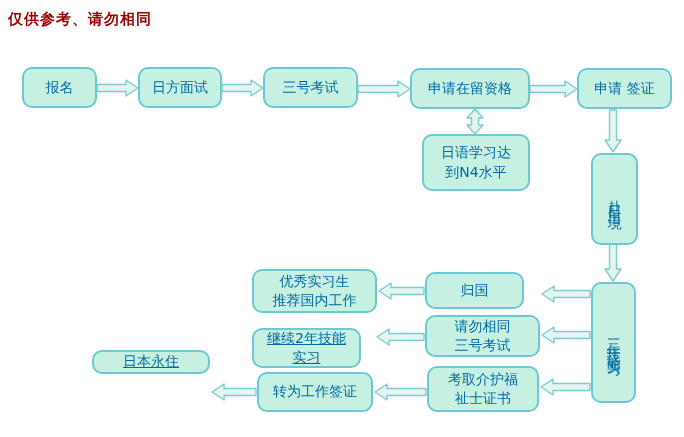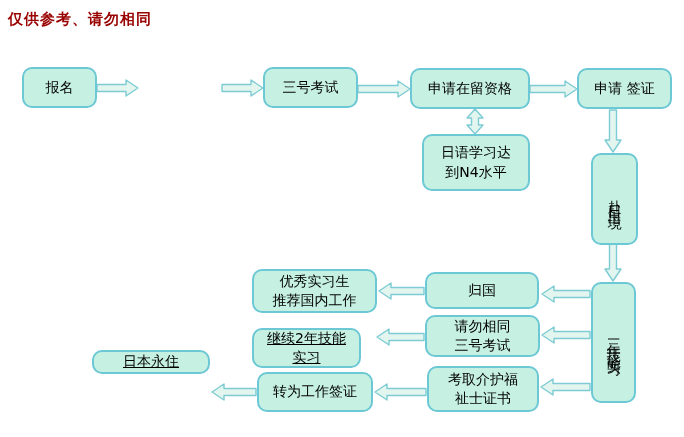--- a/index.html
+++ b/index.html
@@ -11,21 +11,21 @@
     position:absolute;left:8px;top:10px;
     font-size:15px;font-weight:bold;color:var(--title-color,#990000);
     letter-spacing:1px;
   }
   .node{
     position:absolute;box-sizing:border-box;
     background:var(--box-fill,#c6f1e2);
     border:2px solid var(--box-border,#6cc8d5);
     border-radius:10px;
     display:flex;align-items:center;justify-content:center;
-    text-align:center;font-size:14px;line-height:1.38;color:#000000;
+    text-align:center;font-size:14px;line-height:1.38;color:#0369a1;
     white-space:pre-line;
   }
   .node.vertical{
     writing-mode:vertical-lr;text-orientation:upright;
     letter-spacing:5px;white-space:normal;
   }
   #arrows{position:absolute;left:0;top:0;pointer-events:none;}
   #arrows polygon{
     fill:var(--arrow-fill,#e3f5f0);
     stroke:var(--arrow-border,#7dccd4);
@@ -50,28 +50,29 @@
       <polygon points="590,290.5 554,290.5 554,286 542,294 554,302 554,297.5 590,297.5"></polygon>
       <polygon points="424,287.5 391,287.5 391,283 379,291 391,299 391,294.5 424,294.5"></polygon>
       <polygon points="590,331.5 554,331.5 554,327 542,335 554,343 554,338.5 590,338.5"></polygon>
       <polygon points="424,333.5 389,333.5 389,329 377,337 389,345 389,340.5 424,340.5"></polygon>
       <polygon points="590,383.5 553,383.5 553,379 541,387 553,395 553,390.5 590,390.5"></polygon>
       <polygon points="426,388.5 387,388.5 387,384 375,392 387,400 387,395.5 426,395.5"></polygon>
       <polygon points="256,388.5 224,388.5 224,384 212,392 224,400 224,395.5 256,395.5"></polygon>
     </svg>
 
   <div class="node" style="left: 22px; top: 67px; width: 75px; height: 41px;">报名</div>
+  <div class="node" style="left: 138px; top: 67px; width: 84px; height: 41px;">日方面试</div>
   <div class="node" style="left: 263px; top: 67px; width: 95px; height: 41px;">三号考试</div>
   <div class="node" style="left: 410px; top: 68px; width: 120px; height: 41px;">申请在留资格</div>
   <div class="node" style="left: 577px; top: 68px; width: 95px; height: 41px;">申请 签证</div>
   <div class="node" style="left: 422px; top: 134px; width: 108px; height: 57px;">日语学习达
 到N4水平</div>
   <div class="node vertical" style="left: 591px; top: 153px; width: 47px; height: 92px;">赴日出境</div>
   <div class="node vertical" style="left: 591px; top: 282px; width: 45px; height: 121px;">三年技能实习</div>
-  <div class="node" style="left: 425px; top: 272px; width: 114px; height: 37px;">归国</div>
+  <div class="node" style="left: 425px; top: 272px; width: 99px; height: 37px;">归国</div>
   <div class="node" style="left: 252px; top: 269px; width: 125px; height: 44px;">优秀实习生
 推荐国内工作</div>
   <div class="node" style="left: 252px; top: 328px; width: 109px; height: 40px; text-decoration: underline;">继续2年技能
 实习</div>
   <div class="node" style="left: 425px; top: 315px; width: 115px; height: 42px;">请勿相同
 三号考试</div>
   <div class="node" style="left: 92px; top: 350px; width: 118px; height: 24px; text-decoration: underline;">日本永住</div>
   <div class="node" style="left: 257px; top: 372px; width: 116px; height: 40px;">转为工作签证</div>
   <div class="node" style="left: 427px; top: 366px; width: 112px; height: 46px;">考取介护福
 祉士证书</div>

